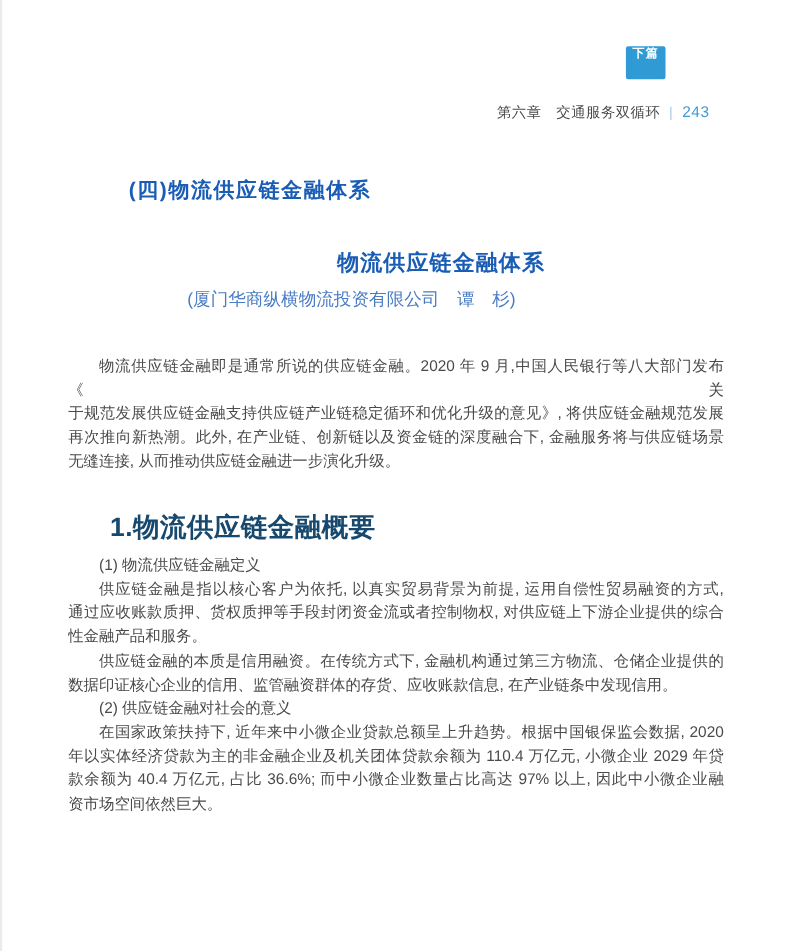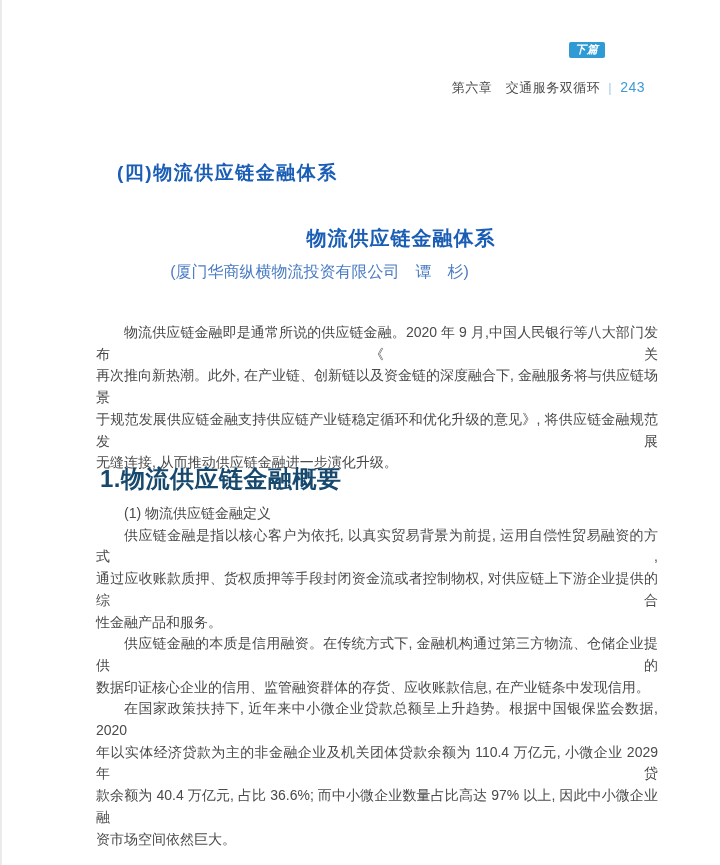--- a/index.html
+++ b/index.html
@@ -20,24 +20,23 @@
   .running-header {
     position:absolute; top:40px; right:75px;
     text-align:right;
     line-height:1;
   }
   .badge {
     display:inline-block;
     background:#2f9ad3; color:#ffffff;
     font-size:11px; font-weight:bold;
     letter-spacing:1px;
-    padding:2px 6px 3px;
+    padding:2px 6px 17px;
     border-radius:2px;
     margin-right:40px;
-    font-style:italic;
   }
   .header-line {
     margin-top:22px;
     font-size:13px; color:#4a4a4a;
     letter-spacing:0.5px;
     white-space:nowrap;
   }
   .header-line .sep { color:#a5cbe9; margin:0 8px; font-size:13px; }
   .header-line .pagenum { color:#3d9ad5; font-size:14px; }
 
@@ -68,21 +67,21 @@
 
   
   .bodytext {
     position:absolute; left:62px; width:596px;
     font-size:14px; color:#4a4a4a;
     line-height:21.7px;
   }
   #intro-paragraph { top:322px; }
   #main-paragraphs { top:503px; }
 
-  .bline { text-align:justify; text-align-last:justify;margin-left:34px; }
+  .bline { text-align:justify; text-align-last:justify; }
   .bline.end { text-align-last:left; }
   .bline.ind { text-indent:2em; }
 
   
   .section-h {
     position:absolute; top:463px; left:100px;
     font-size:24px; font-weight:bold;
     color:#17486e;
     letter-spacing:0.5px;
     white-space:nowrap;
@@ -103,32 +102,33 @@
     </div>
   </div>
 
   <div class="h1">(四)物流供应链金融体系</div>
 
   <div class="art-title">物流供应链金融体系</div>
   <div class="byline">(厦门华商纵横物流投资有限公司　谭　杉)</div>
 
   <div class="bodytext" id="intro-paragraph">
       <div class="bline ind">物流供应链金融即是通常所说的供应链金融。2020 年 9 月,中国人民银行等八大部门发布《关</div>
+      <div class="bline">于规范发展供应链金融支持供应链产业链稳定循环和优化升级的意见》, 将供应链金融规范发展</div>
       <div class="bline">再次推向新热潮。此外, 在产业链、创新链以及资金链的深度融合下, 金融服务将与供应链场景</div>
-      <div class="bline">于规范发展供应链金融支持供应链产业链稳定循环和优化升级的意见》, 将供应链金融规范发展</div>
       <div class="bline end">无缝连接, 从而推动供应链金融进一步演化升级。</div>
     </div>
 
   <div class="section-h">1.物流供应链金融概要</div>
 
   <div class="bodytext" id="main-paragraphs">
       <div class="bline ind end">(1) 物流供应链金融定义</div>
       <div class="bline ind">供应链金融是指以核心客户为依托, 以真实贸易背景为前提, 运用自偿性贸易融资的方式,</div>
       <div class="bline">通过应收账款质押、货权质押等手段封闭资金流或者控制物权, 对供应链上下游企业提供的综合</div>
       <div class="bline end">性金融产品和服务。</div>
       <div class="bline ind">供应链金融的本质是信用融资。在传统方式下, 金融机构通过第三方物流、仓储企业提供的</div>
       <div class="bline end">数据印证核心企业的信用、监管融资群体的存货、应收账款信息, 在产业链条中发现信用。</div>
+      <div class="bline ind end">(2) 供应链金融对社会的意义</div>
       <div class="bline ind">在国家政策扶持下, 近年来中小微企业贷款总额呈上升趋势。根据中国银保监会数据, 2020</div>
       <div class="bline">年以实体经济贷款为主的非金融企业及机关团体贷款余额为 110.4 万亿元, 小微企业 2029 年贷</div>
       <div class="bline">款余额为 40.4 万亿元, 占比 36.6%; 而中小微企业数量占比高达 97% 以上, 因此中小微企业融</div>
       <div class="bline end">资市场空间依然巨大。</div>
     </div>
 </div>
 
 </body></html>

